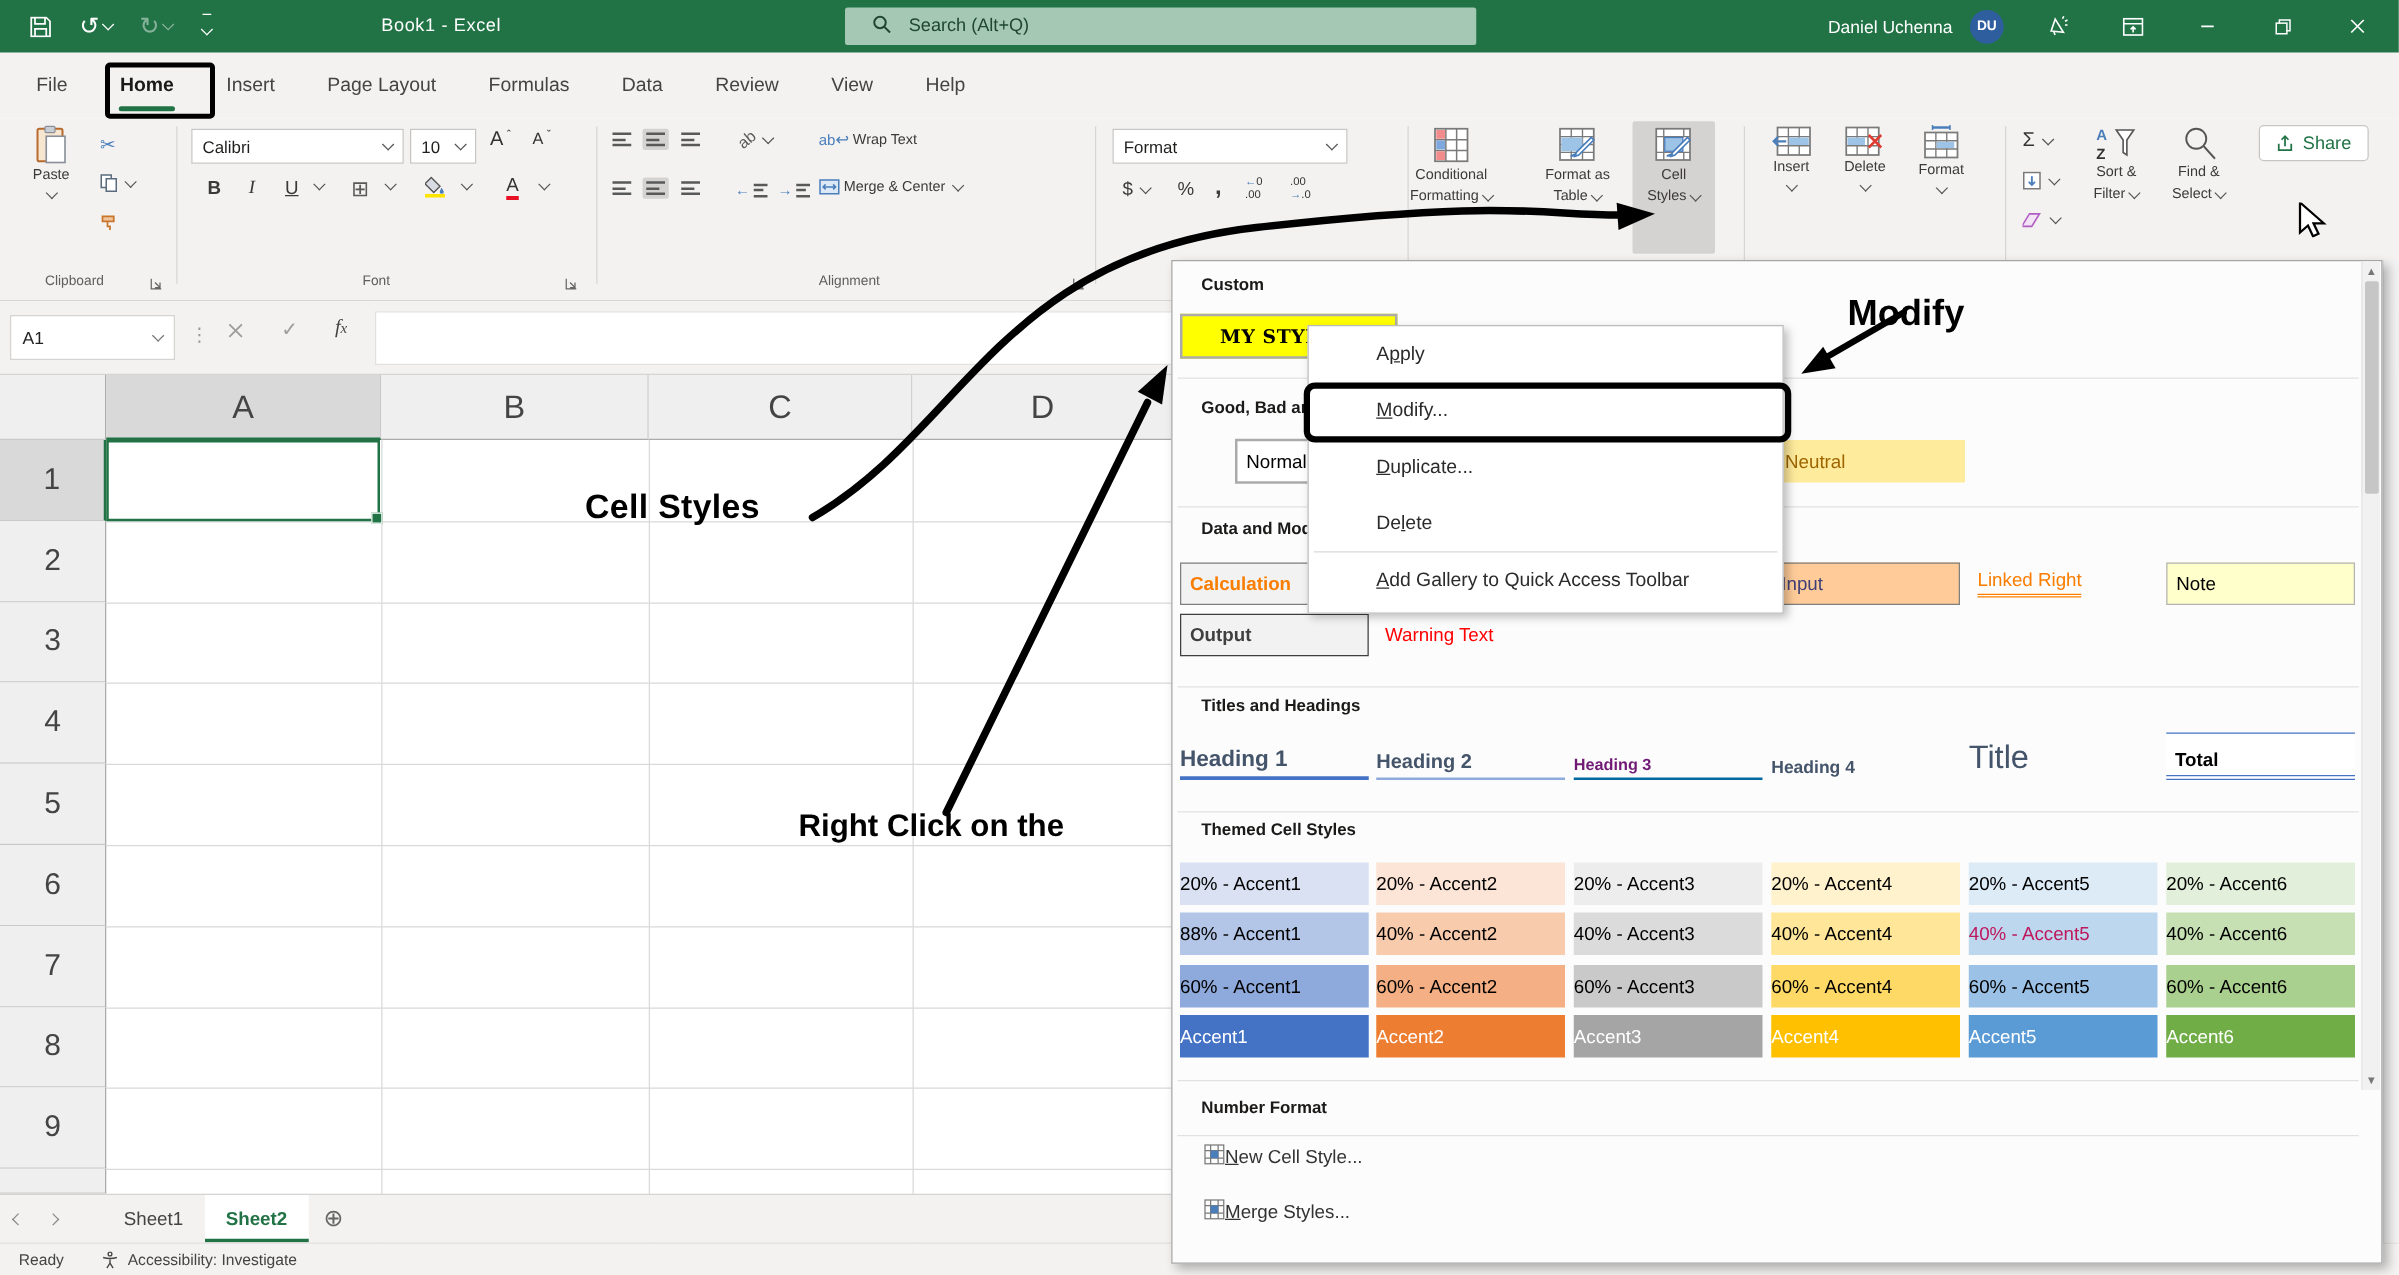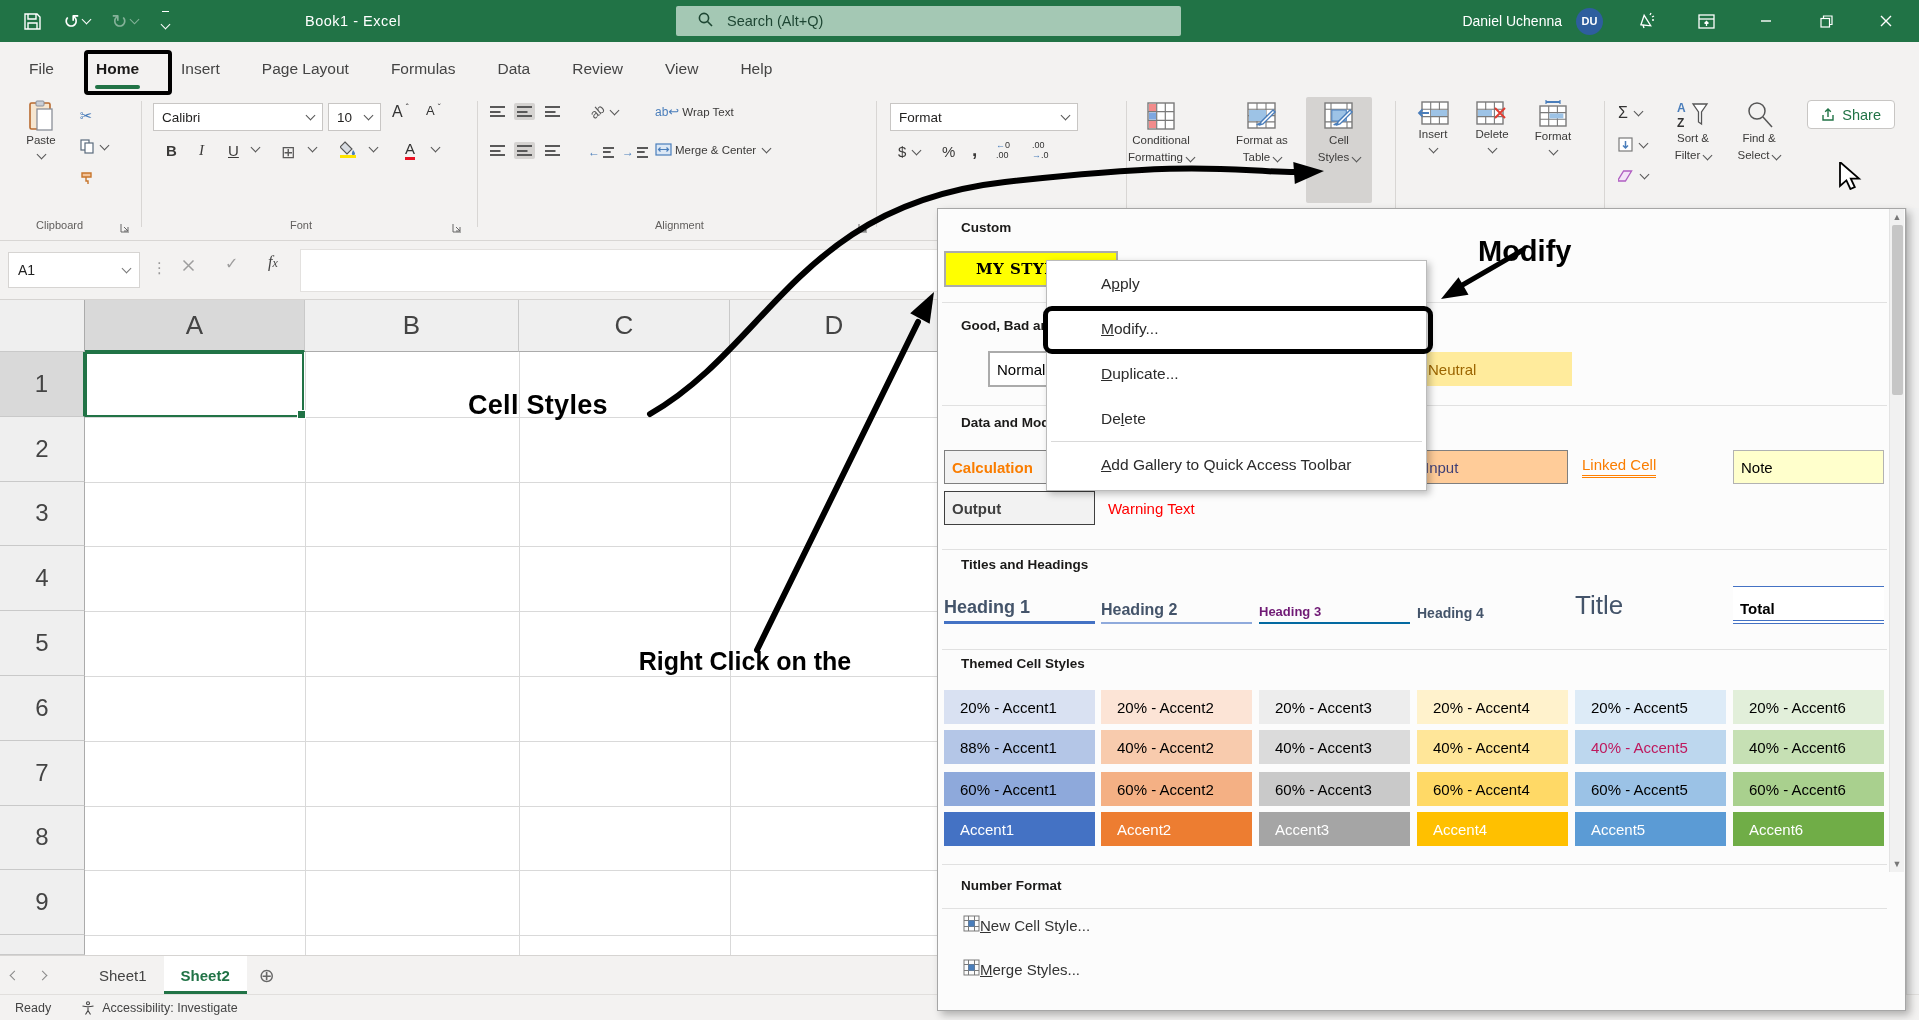--- a/index.html
+++ b/index.html
@@ -82,21 +82,21 @@
   #cell-normal{left:6px;top:142px;width:153px;border:2px solid #ABABAB;height:36px}
   #cell-neutral{left:483px;top:143px}
   #cell-calculation{left:6px;top:241px;border:1px solid #7F7F7F;font-weight:700}
   #cell-input{left:479px;top:241px;border:1px solid #7F7F7F}
   #cell-linked{left:637px;top:241px}
   #cell-linked span{border-bottom:3px double #FF8001;padding-bottom:2px}
   #cell-note{left:795px;top:241px;border:1px solid #B2B2B2}
   #cell-output{left:6px;top:282px;border:1px solid #3F3F3F;font-weight:700}
   #cell-warning{left:163px;top:282px}
   .hcell{position:absolute;height:38px;display:flex;align-items:flex-end;padding-bottom:3px;font-weight:700;white-space:nowrap}
-  .tcell{position:absolute;width:151px;height:34px;display:flex;align-items:center;padding:0 16px;font-size:15px;white-space:nowrap}
+  .tcell{position:absolute;width:151px;height:34px;display:flex;align-items:center;padding:0 0;font-size:15px;white-space:nowrap}
   .pcmd{position:absolute;display:flex;align-items:center;font-size:15px;color:#333}
   #pscroll{position:absolute;left:951px;top:0;width:15px;height:663px;background:#F1F1F1;border-left:1px solid #E3E3E3}
   #pscroll .sarrow{position:absolute;left:2px;width:10px;height:10px;color:#777;font-size:9px;line-height:10px;text-align:center}
   #pthumb{position:absolute;left:2px;top:16px;width:11px;height:170px;background:#C6C6C6;border-radius:2px}
 
   
   #ctx-menu{left:1046px;top:260px;width:381px;height:231px;background:#fff;border:1px solid #BBBBBB;box-shadow:3px 3px 7px rgba(0,0,0,.25);z-index:60}
   .mitem{height:45px;display:flex;align-items:center;padding-left:54px;font-size:15.5px;color:#2b2b2b}
   .msep{height:1px;background:#D9D9D9;margin:0 4px}
   #modify-box{left:1043px;top:306px;width:390px;height:48px;border:5px solid #000;border-radius:9px;z-index:70;pointer-events:none}
@@ -541,21 +541,21 @@
 
   <div class="psec" style="left:23px;top:109px">Good, Bad and Neutral</div>
   <div id="cell-normal" class="scell" style="background-color: rgb(255, 255, 255); color: rgb(0, 0, 0); margin-left: 44px;">Normal</div>
   <div id="cell-neutral" class="scell" style="background-color: rgb(255, 235, 156); color: rgb(156, 101, 0);">Neutral</div>
   <div class="psep" style="top:196px"></div>
 
   <div class="psec" style="left:23px;top:206px">Data and Model</div>
   <div id="cell-calculation" class="scell" style="background-color: rgb(242, 242, 242); color: rgb(250, 125, 0);">Calculation</div>
   <div id="cell-input" class="scell" style="background-color: rgb(255, 204, 153); color: rgb(63, 63, 118);">Input</div>
   <div id="cell-linked" class="scell" style="color: rgb(250, 125, 0);">
-      <span>Linked Cell</span>
+      <span>Linked Right</span>
     </div>
   <div id="cell-note" class="scell" style="background-color: rgb(255, 255, 204); color: rgb(0, 0, 0);">Note</div>
   <div id="cell-output" class="scell" style="background-color: rgb(242, 242, 242); color: rgb(63, 63, 63);">Output</div>
   <div id="cell-warning" class="scell" style="color: rgb(255, 0, 0);">Warning Text</div>
   <div class="psep" style="top:340px"></div>
 
   <div class="psec" style="left:23px;top:348px">Titles and Headings</div>
   <div id="headings-row">
       <div class="hcell" style="left:6px;top:377px;width:151px;color:#44546A;font-size:18px;border-bottom:3px solid #4472C4">Heading 1</div>
       <div class="hcell" style="left:163px;top:377px;width:151px;color:#44546A;font-size:16px;border-bottom:2px solid #8FAADC">Heading 2</div>

